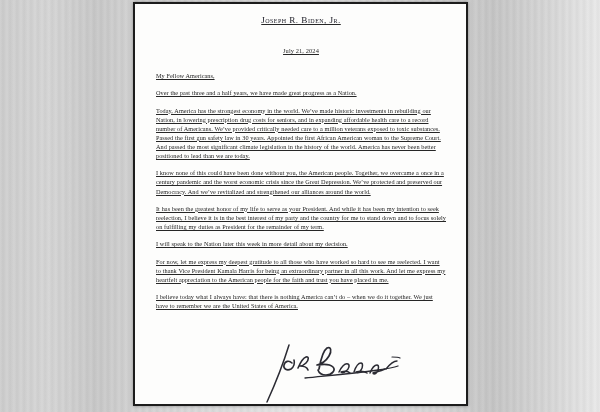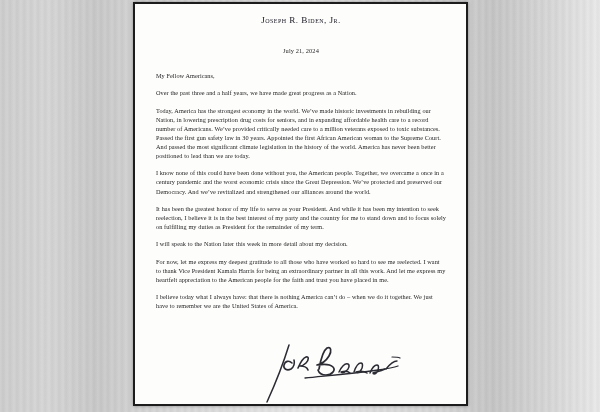--- a/index.html
+++ b/index.html
@@ -50,20 +50,21 @@
   }
 
   #letter {
     position: absolute;
     left: 0; top: 0;
     width: 100%;
     height: 100%;
     padding: 7px 20px 12px 21px;
     box-sizing: border-box;
     color: #262626;
+    text-decoration: underline;
   }
 
   .letterhead {
     text-align: center;
     font-variant: small-caps;
     font-size: 9.2px;
     letter-spacing: 0.45px;
     color: #1a1a24;
     margin-top: 4px;
     white-space: nowrap;

